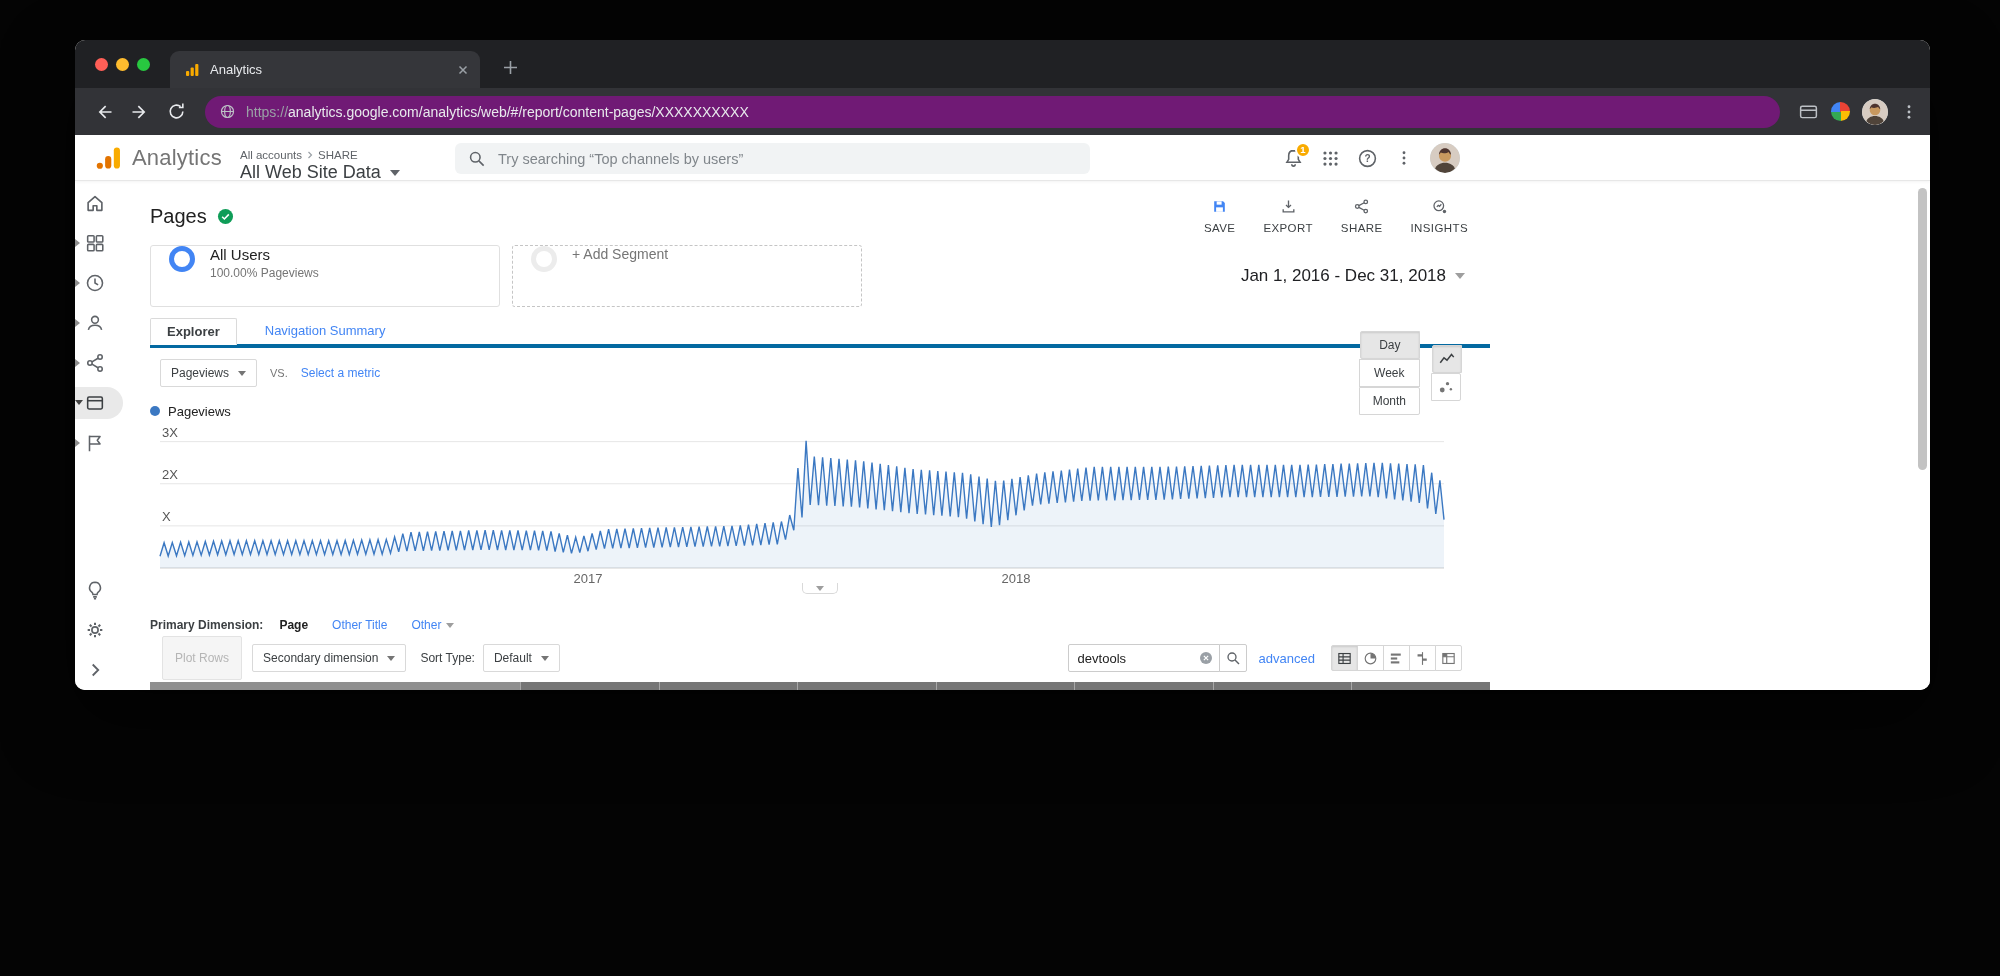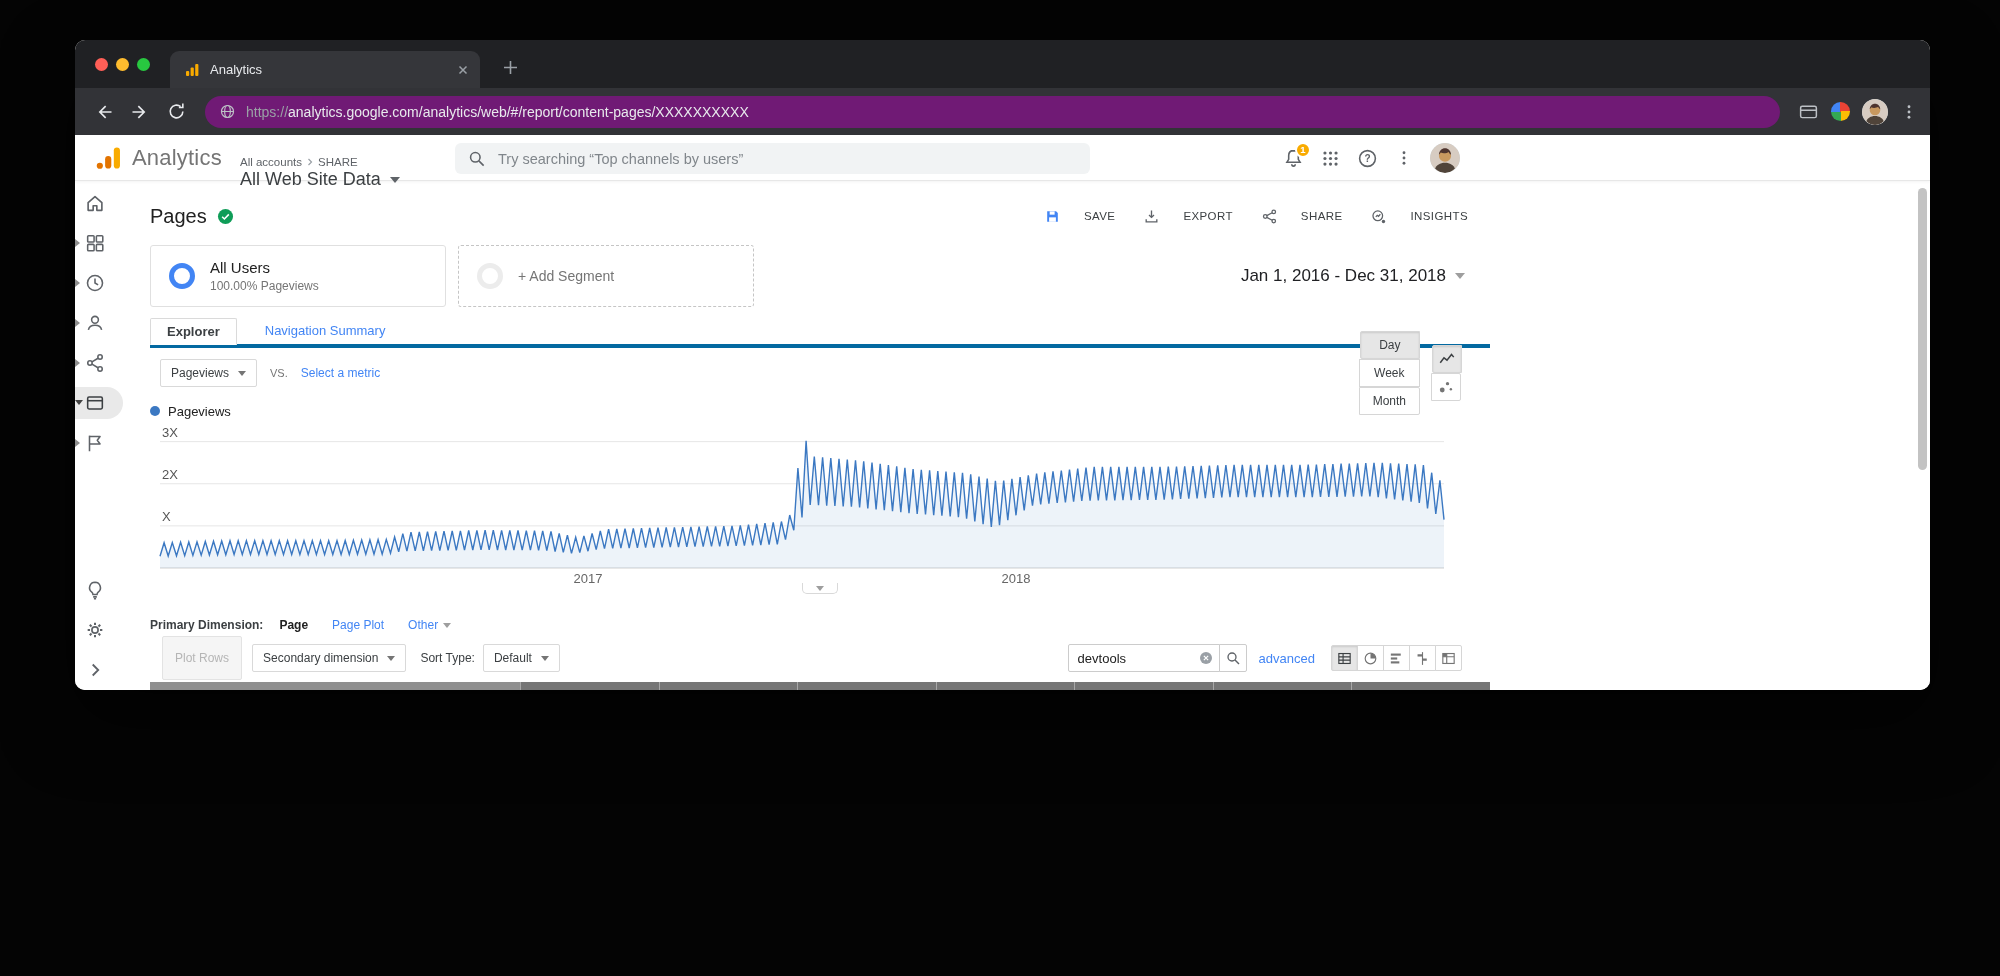--- a/index.html
+++ b/index.html
@@ -45,21 +45,21 @@
   .avatar { border-radius:50%; overflow:hidden; background:#cfd8dc; }
   .avatar.sm { width:26px; height:26px; } .avatar.md { width:30px; height:30px; }
   
   .ga-header {
     flex:0 0 46px; background:#fff; position:relative; z-index:3;
     border-bottom:1px solid #e7e7e7; box-shadow:0 1px 3px rgba(0,0,0,.05);
     display:flex; align-items:center; padding-left:20px;
   }
   .logo { display:flex; align-items:center; gap:10px; }
   .logo-text { font-size:22px; color:#757575; letter-spacing:.2px; }
-  .crumb { position:absolute; left:165px; top:21px; }
+  .crumb { position:absolute; left:165px; top:14px; }
   .crumb-top { display:flex; align-items:center; gap:2px; font-size:11.5px; color:#5f6368; }
   .crumb-bottom { margin-top:1px; display:flex; align-items:center; gap:9px; font-size:18px; color:#3c4043; cursor:pointer; }
   .gsearch {
     position:absolute; left:380px; top:8px; width:635px; height:31px;
     background:#f1f3f4; border-radius:6px; display:flex; align-items:center; gap:12px; padding:0 12px;
   }
   .gsearch input { border:none; outline:none; background:transparent; flex:1; font-size:14.5px; color:#3c4043; font-family:inherit; }
   .gsearch input::placeholder { color:#80868b; }
   .hicons { position:absolute; left:1208px; top:0; height:46px; display:flex; align-items:center; gap:17px; }
   .bell-wrap { position:relative; }
@@ -82,25 +82,25 @@
   .cd.md { border-left-width:5px; border-right-width:5px; border-top-width:6px; }
   .side-caret-sel { position:absolute; left:0; top:17px; }
   .side-bottom { position:absolute; left:0; bottom:0; width:56px; }
   
   .content { flex:1; position:relative; overflow:hidden; }
   .report { margin-left:19px; width:1340px; padding-top:19px; position:relative; }
   .row-title { display:flex; align-items:center; height:32px; }
   .page-title { font-size:20px; font-weight:400; color:#212121; }
   .vbadge { margin-left:9px; width:19px; height:19px; }
   .actions { margin-left:auto; margin-right:22px; display:flex; align-items:center; gap:28px; }
-  .action { display:flex; align-items:center; gap:23px; font-size:11.5px; letter-spacing:.4px; color:#3c4043; cursor:pointer; }
+  .action { display:flex; align-items:center; gap:7px; font-size:11.5px; letter-spacing:.4px; color:#3c4043; cursor:pointer;flex-direction:column; }
   .row-segments { margin-top:13px; height:62px; display:flex; align-items:stretch; }
   .seg-card {
-    width:296px; border:1px solid #e0e0e0; border-radius:3px; background:#fff;
-    display:flex; align-items:center; gap:15px; padding:0 18px; cursor:pointer;
+    width:350px; border:1px solid #e0e0e0; border-radius:3px; background:#fff;
+    display:flex; align-items:flex-start; gap:15px; padding:0 18px; cursor:pointer;
   }
   .seg-card.add { margin-left:12px; border:1px dashed #c5c5c5; }
   .seg-ring { width:26px; height:26px; border-radius:50%; border:5px solid var(--accent); flex:0 0 26px; }
   .seg-ring.ghost { border-color:#ececec; }
   .seg-name { font-size:15px; color:#212121; }
   .seg-detail { font-size:12px; color:#757575; margin-top:3px; }
   .seg-add-label { font-size:14px; color:#757575; }
   .daterange { margin-left:auto; margin-right:25px; display:flex; align-items:center; gap:9px; cursor:pointer; }
   .daterange-label { font-size:17px; color:#202124; }
   .row-tabs { margin-top:14px; height:27px; border-bottom:4px solid #0369a1; display:flex; align-items:flex-end; }
@@ -572,21 +572,21 @@
         </div>
 
         <div class="pulltab">
           <span class="cd"></span>
         </div>
 
         <div class="row-dim">
           <span class="dim-label">Primary Dimension:</span>
           <span class="dim-active">Page</span>
           <span class="dim-link link">
-            <span>Page Plot</span>
+            <span>Other Title</span>
           </span>
           <span class="dim-link link">
             <span>Other</span>
             <span class="cd" style="border-top-color:#9e9e9e"></span>
           </span>
         </div>
 
         <div class="row-controls">
           <span class="btn-disabled" style="margin-left:12px">Plot Rows</span>
           <div class="dd" style="margin-left:10px">

